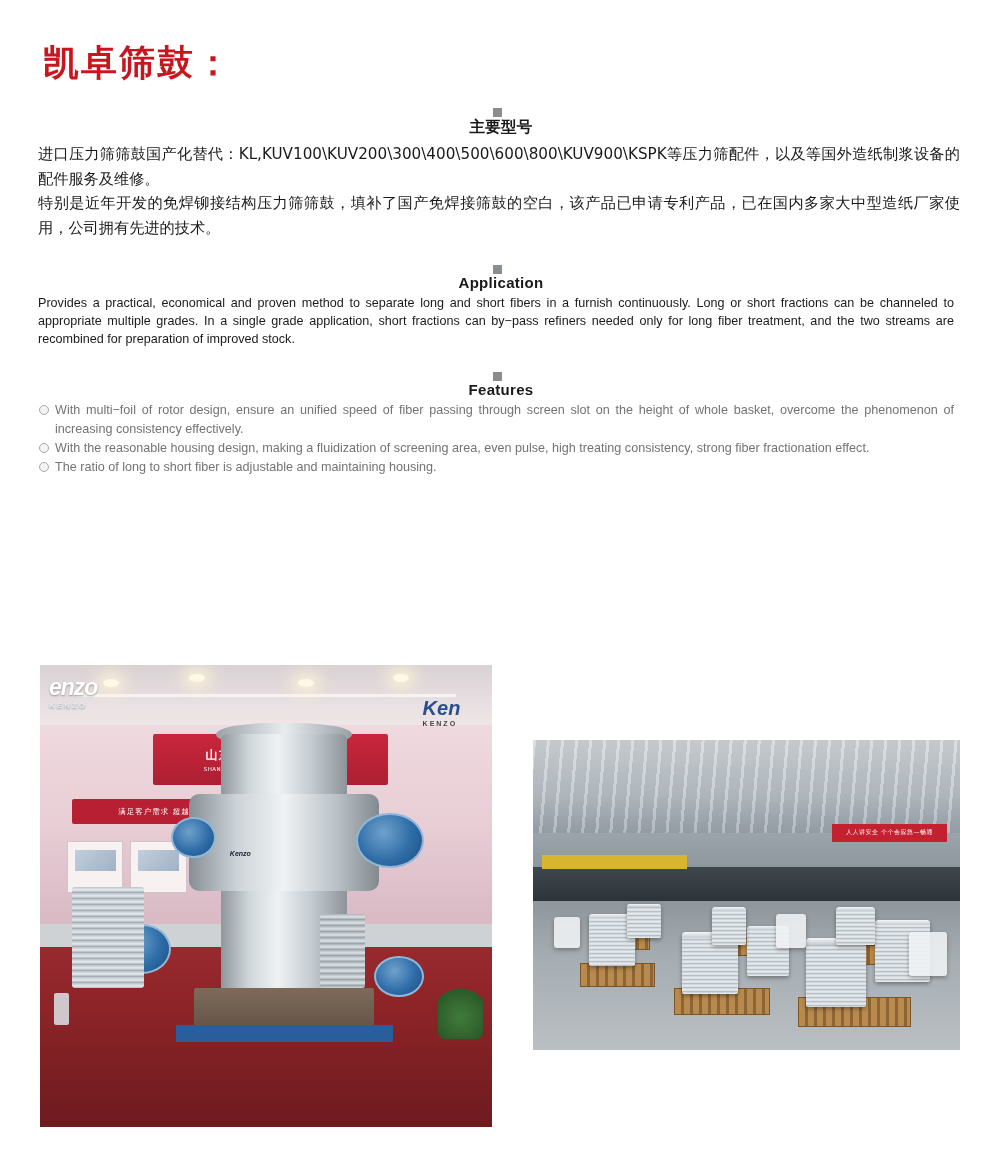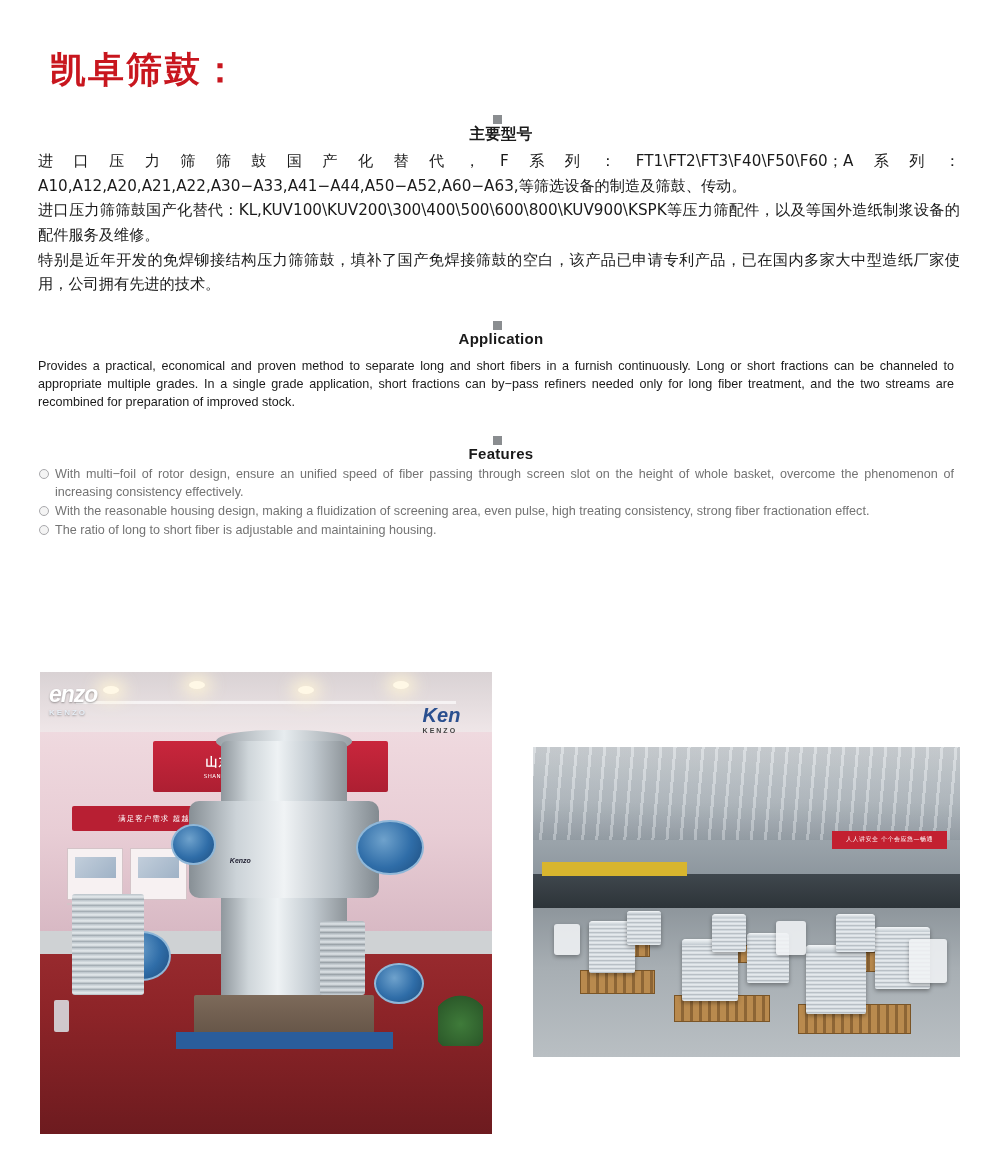--- a/index.html
+++ b/index.html
@@ -24,21 +24,21 @@
     padding: 0 36px;
   }
 
   
   .main-title {
     font-family: "DejaVu Sans", "Liberation Sans", sans-serif;
     font-size: 36px;
     font-weight: bold;
     color: #c8161e;
     letter-spacing: 2px;
-    margin: 12px;
+    margin: 5px;
     padding-top: 36px;
     padding-left: 2px;
     line-height: 1.2;
   }
 
   
   .section-head {
     display: flex;
     align-items: center;
     margin-top: 24px;
@@ -79,21 +79,21 @@
   .cn-body p {
     margin: 0;
   }
 
   
   .en-body {
     font-size: 12.6px;
     line-height: 1.45;
     color: #1a1a1a;
     text-align: justify;
-    margin: 10px 0 0 0;
+    margin: 3px 0 0 0;
     padding-left: 2px;
     padding-right: 10px;
   }
   .en-body p { margin: 0; }
 
   .feature-list {
     list-style: none;
     margin: 3px 0 0 0;
     padding: 0 10px 0 2px;
   }
@@ -371,21 +371,20 @@
 
 <div class="page">
 
   <h1 class="main-title">凯卓筛鼓：</h1>
 
   <div class="section-head cn">
     <span class="bullet-sq"></span>
     <span class="label">主要型号</span>
   </div>
   <div class="cn-body">
-    <p>进口压力筛筛鼓国产化替代，F系列：FT1\FT2\FT3\F40\F50\F60；A系列：A10,A12,A20,A21,A22,A30−A33,A41−A44,A50−A52,A60−A63,等筛选设备的制造及筛鼓、传动。</p>
     <p>进口压力筛筛鼓国产化替代：KL,KUV100\KUV200\300\400\500\600\800\KUV900\KSPK等压力筛配件，以及等国外造纸制浆设备的配件服务及维修。</p>
     <p>特别是近年开发的免焊铆接结构压力筛筛鼓，填补了国产免焊接筛鼓的空白，该产品已申请专利产品，已在国内多家大中型造纸厂家使用，公司拥有先进的技术。</p>
   </div>
 
   <div class="section-head">
     <span class="bullet-sq"></span>
     <span class="label">Application</span>
   </div>
   <div class="en-body">
     <p>Provides a practical, economical and proven method to separate long and short fibers in a furnish continuously. Long or short fractions can be channeled to appropriate multiple  grades. In a single grade application, short fractions can by−pass refiners needed only for long fiber treatment, and the two streams are recombined for preparation of improved stock.</p>

